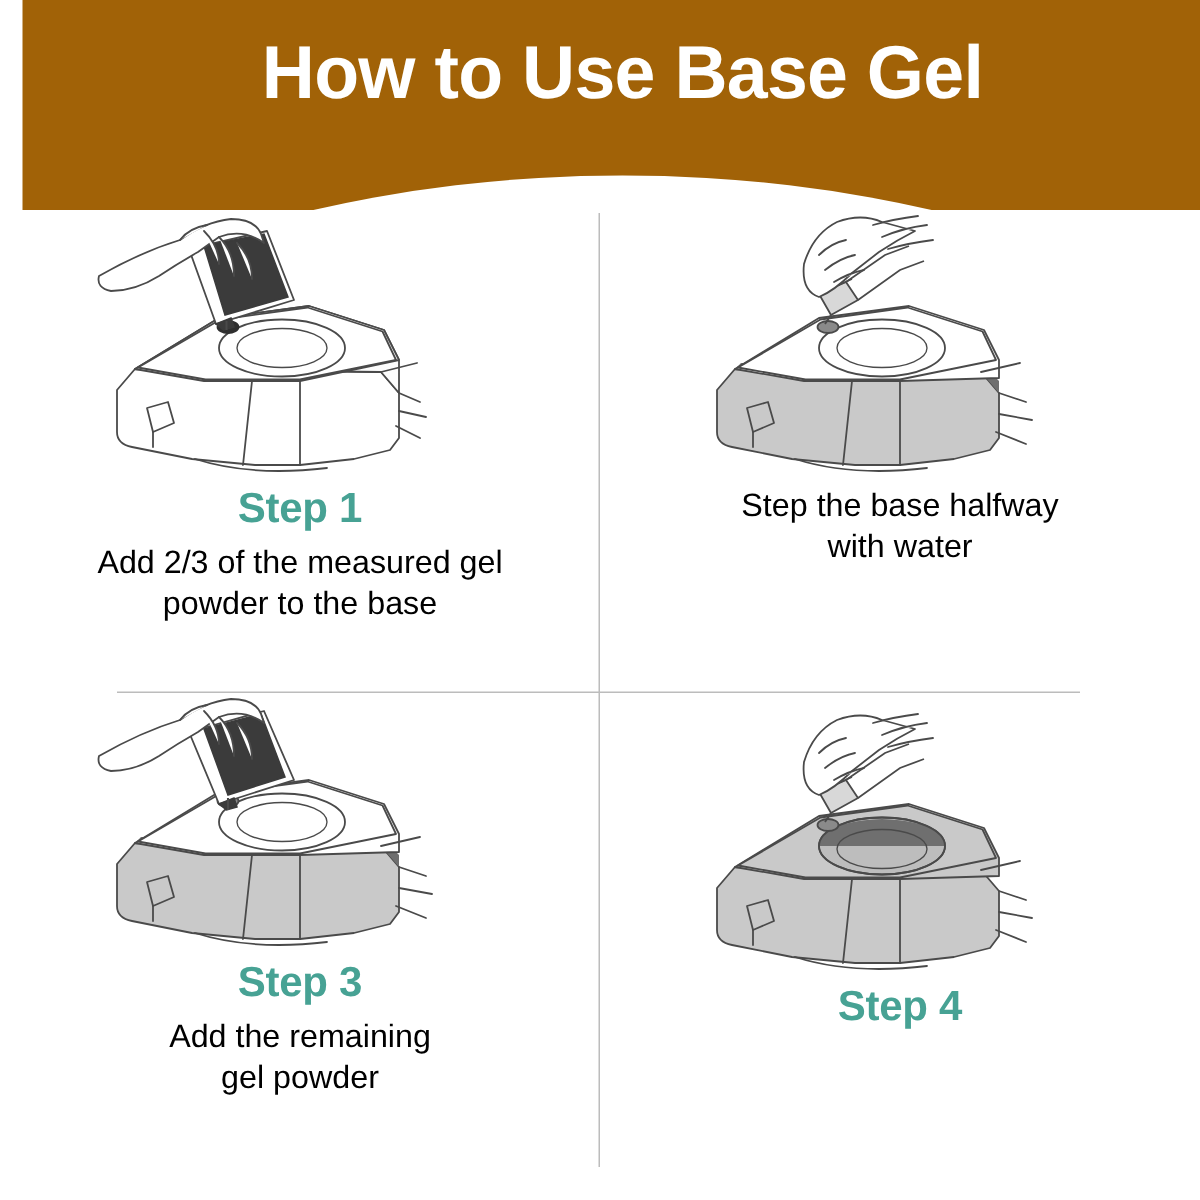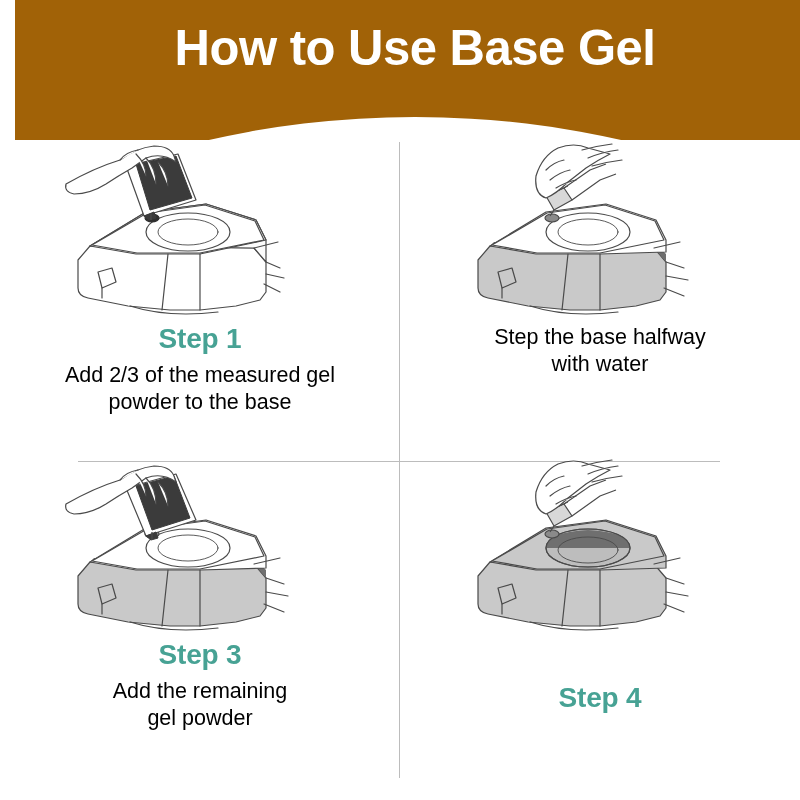--- a/index.html
+++ b/index.html
@@ -86,21 +86,21 @@
     position: absolute;
     width: 400px;
     height: 322px;
     display: flex;
     flex-direction: column;
     align-items: center;
   }
   .cell-1 { left: 0;     top: 0;   }
   .cell-2 { left: 400px; top: 0;   }
   .cell-3 { left: 0;     top: 306px; }
-  .cell-4 { left: 400px; top: 306px; gap: 43px; }
+  .cell-4 { left: 400px; top: 322px; }
 
   .illus {
     width: 300px;
     height: 176px;
     margin-top: 2px;
     display: block;
   }
   .cell-3 .illus, .cell-4 .illus { margin-top: 12px; }
 
   .step-label {

